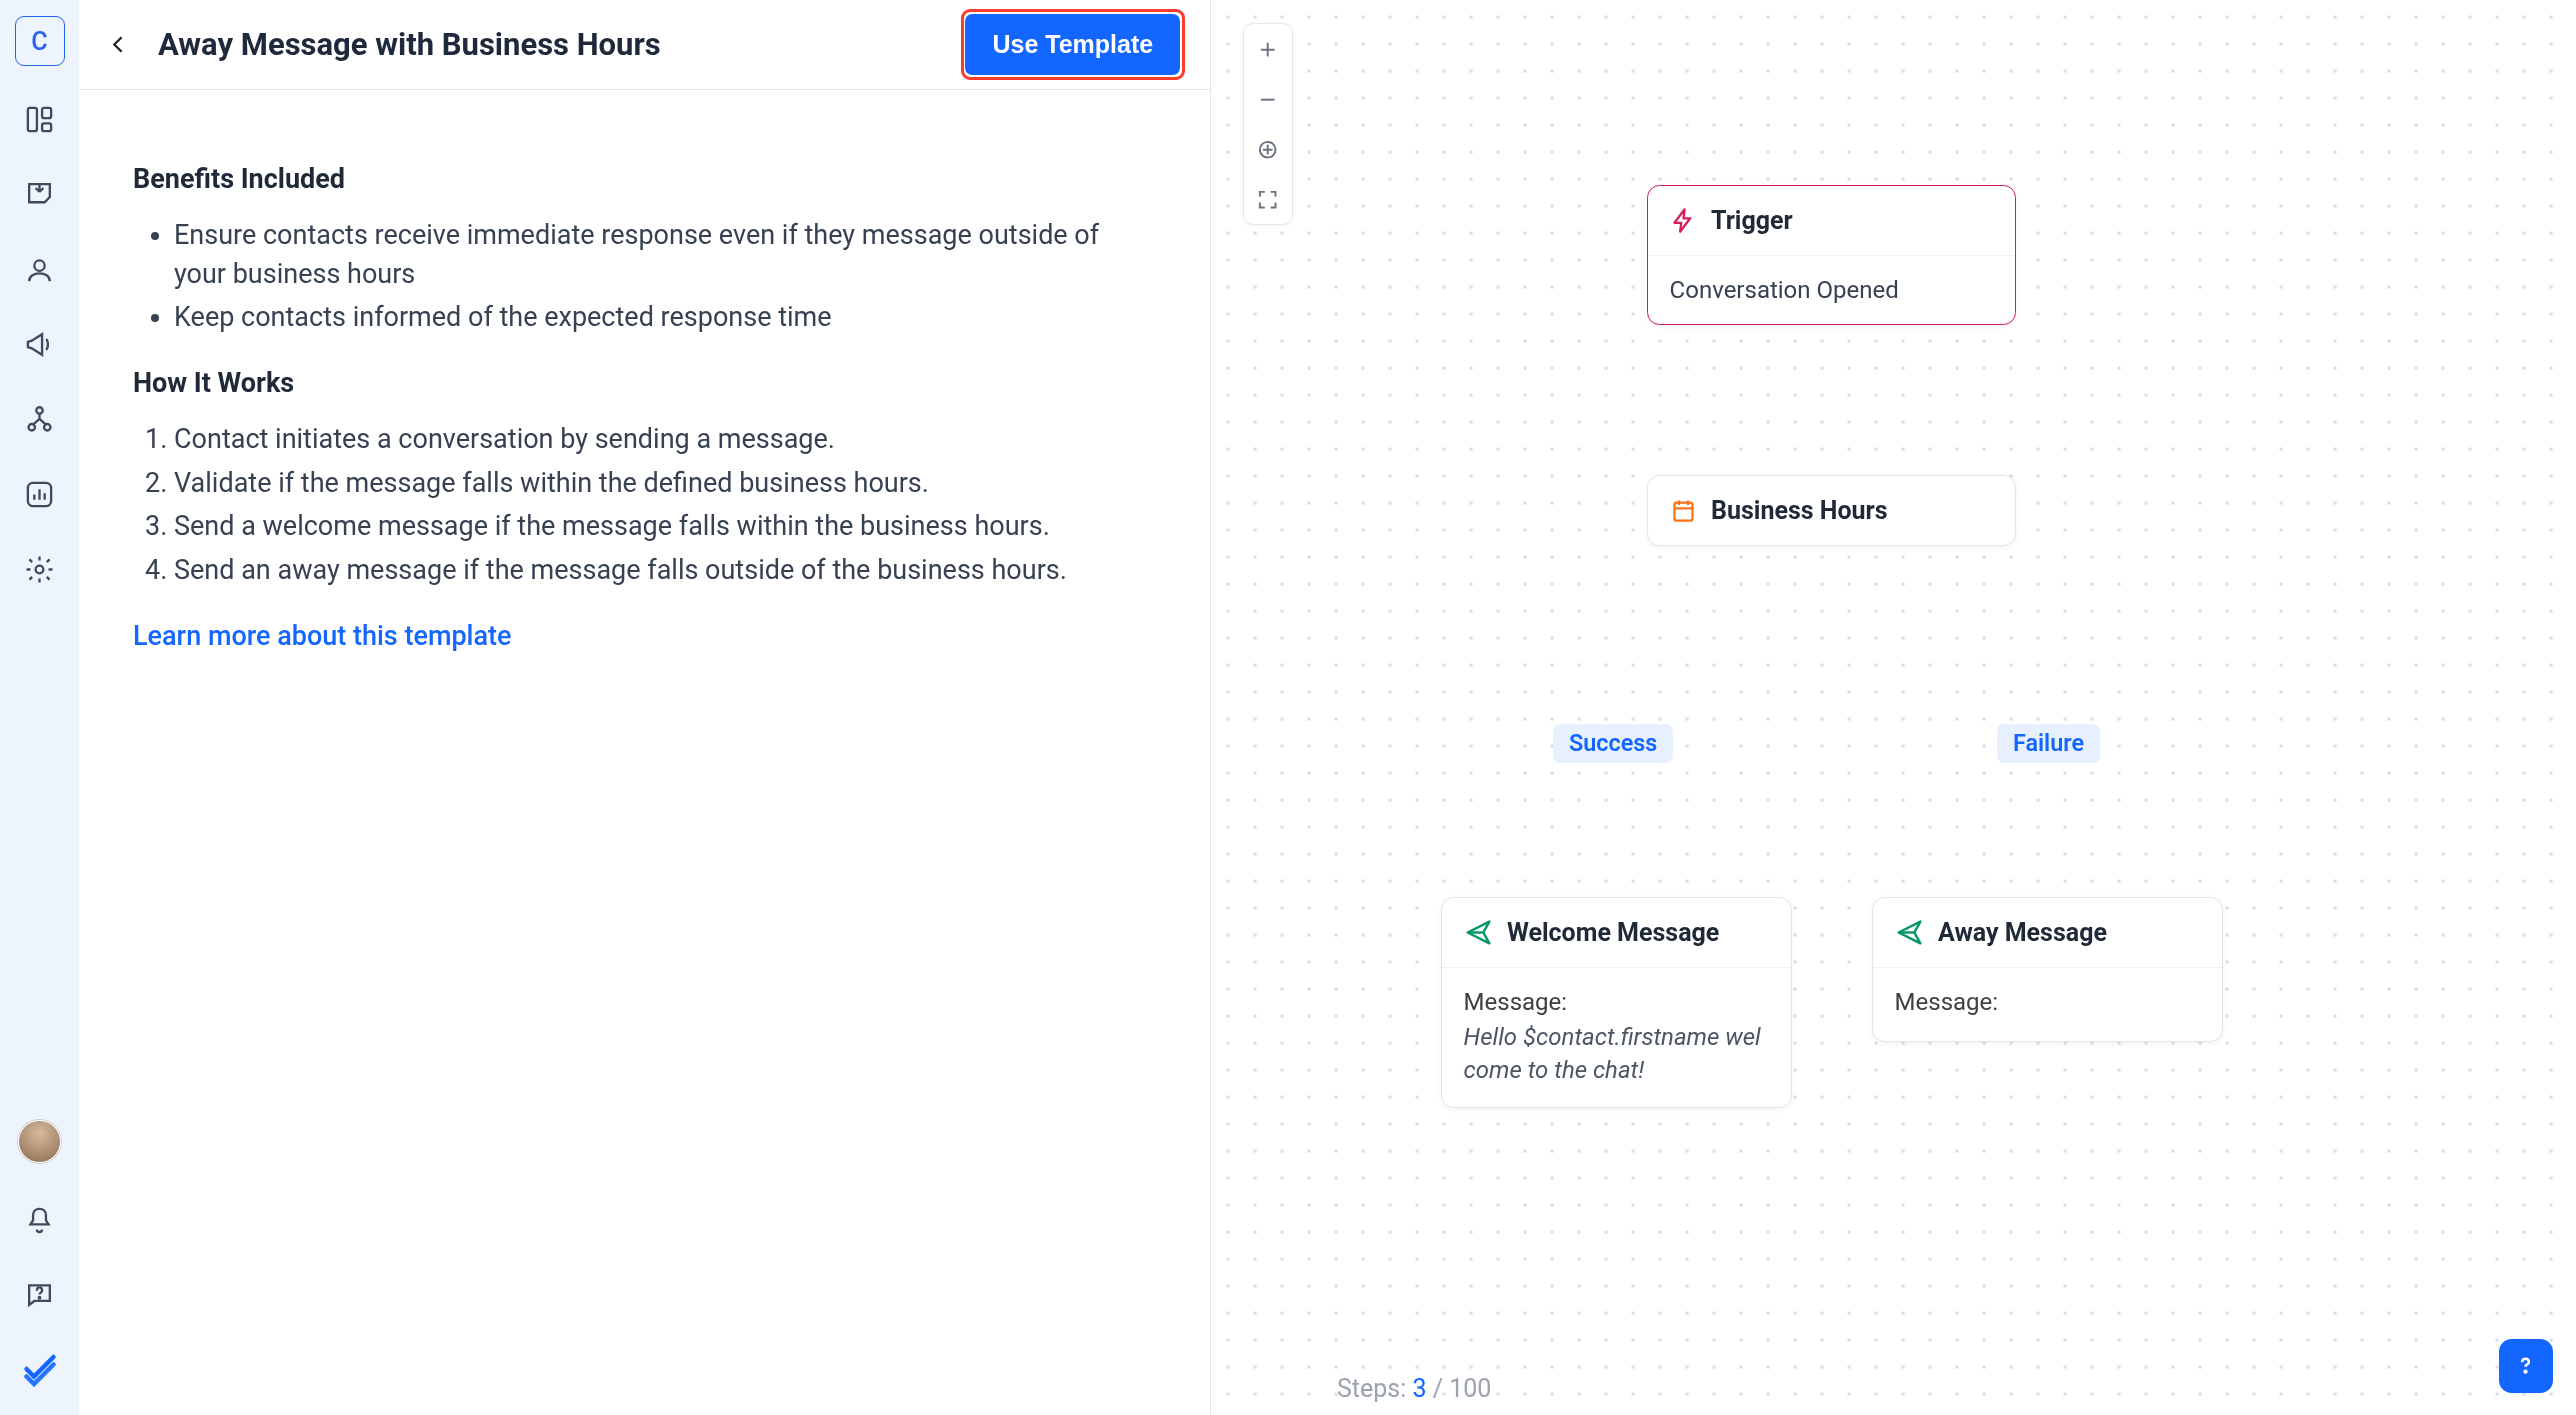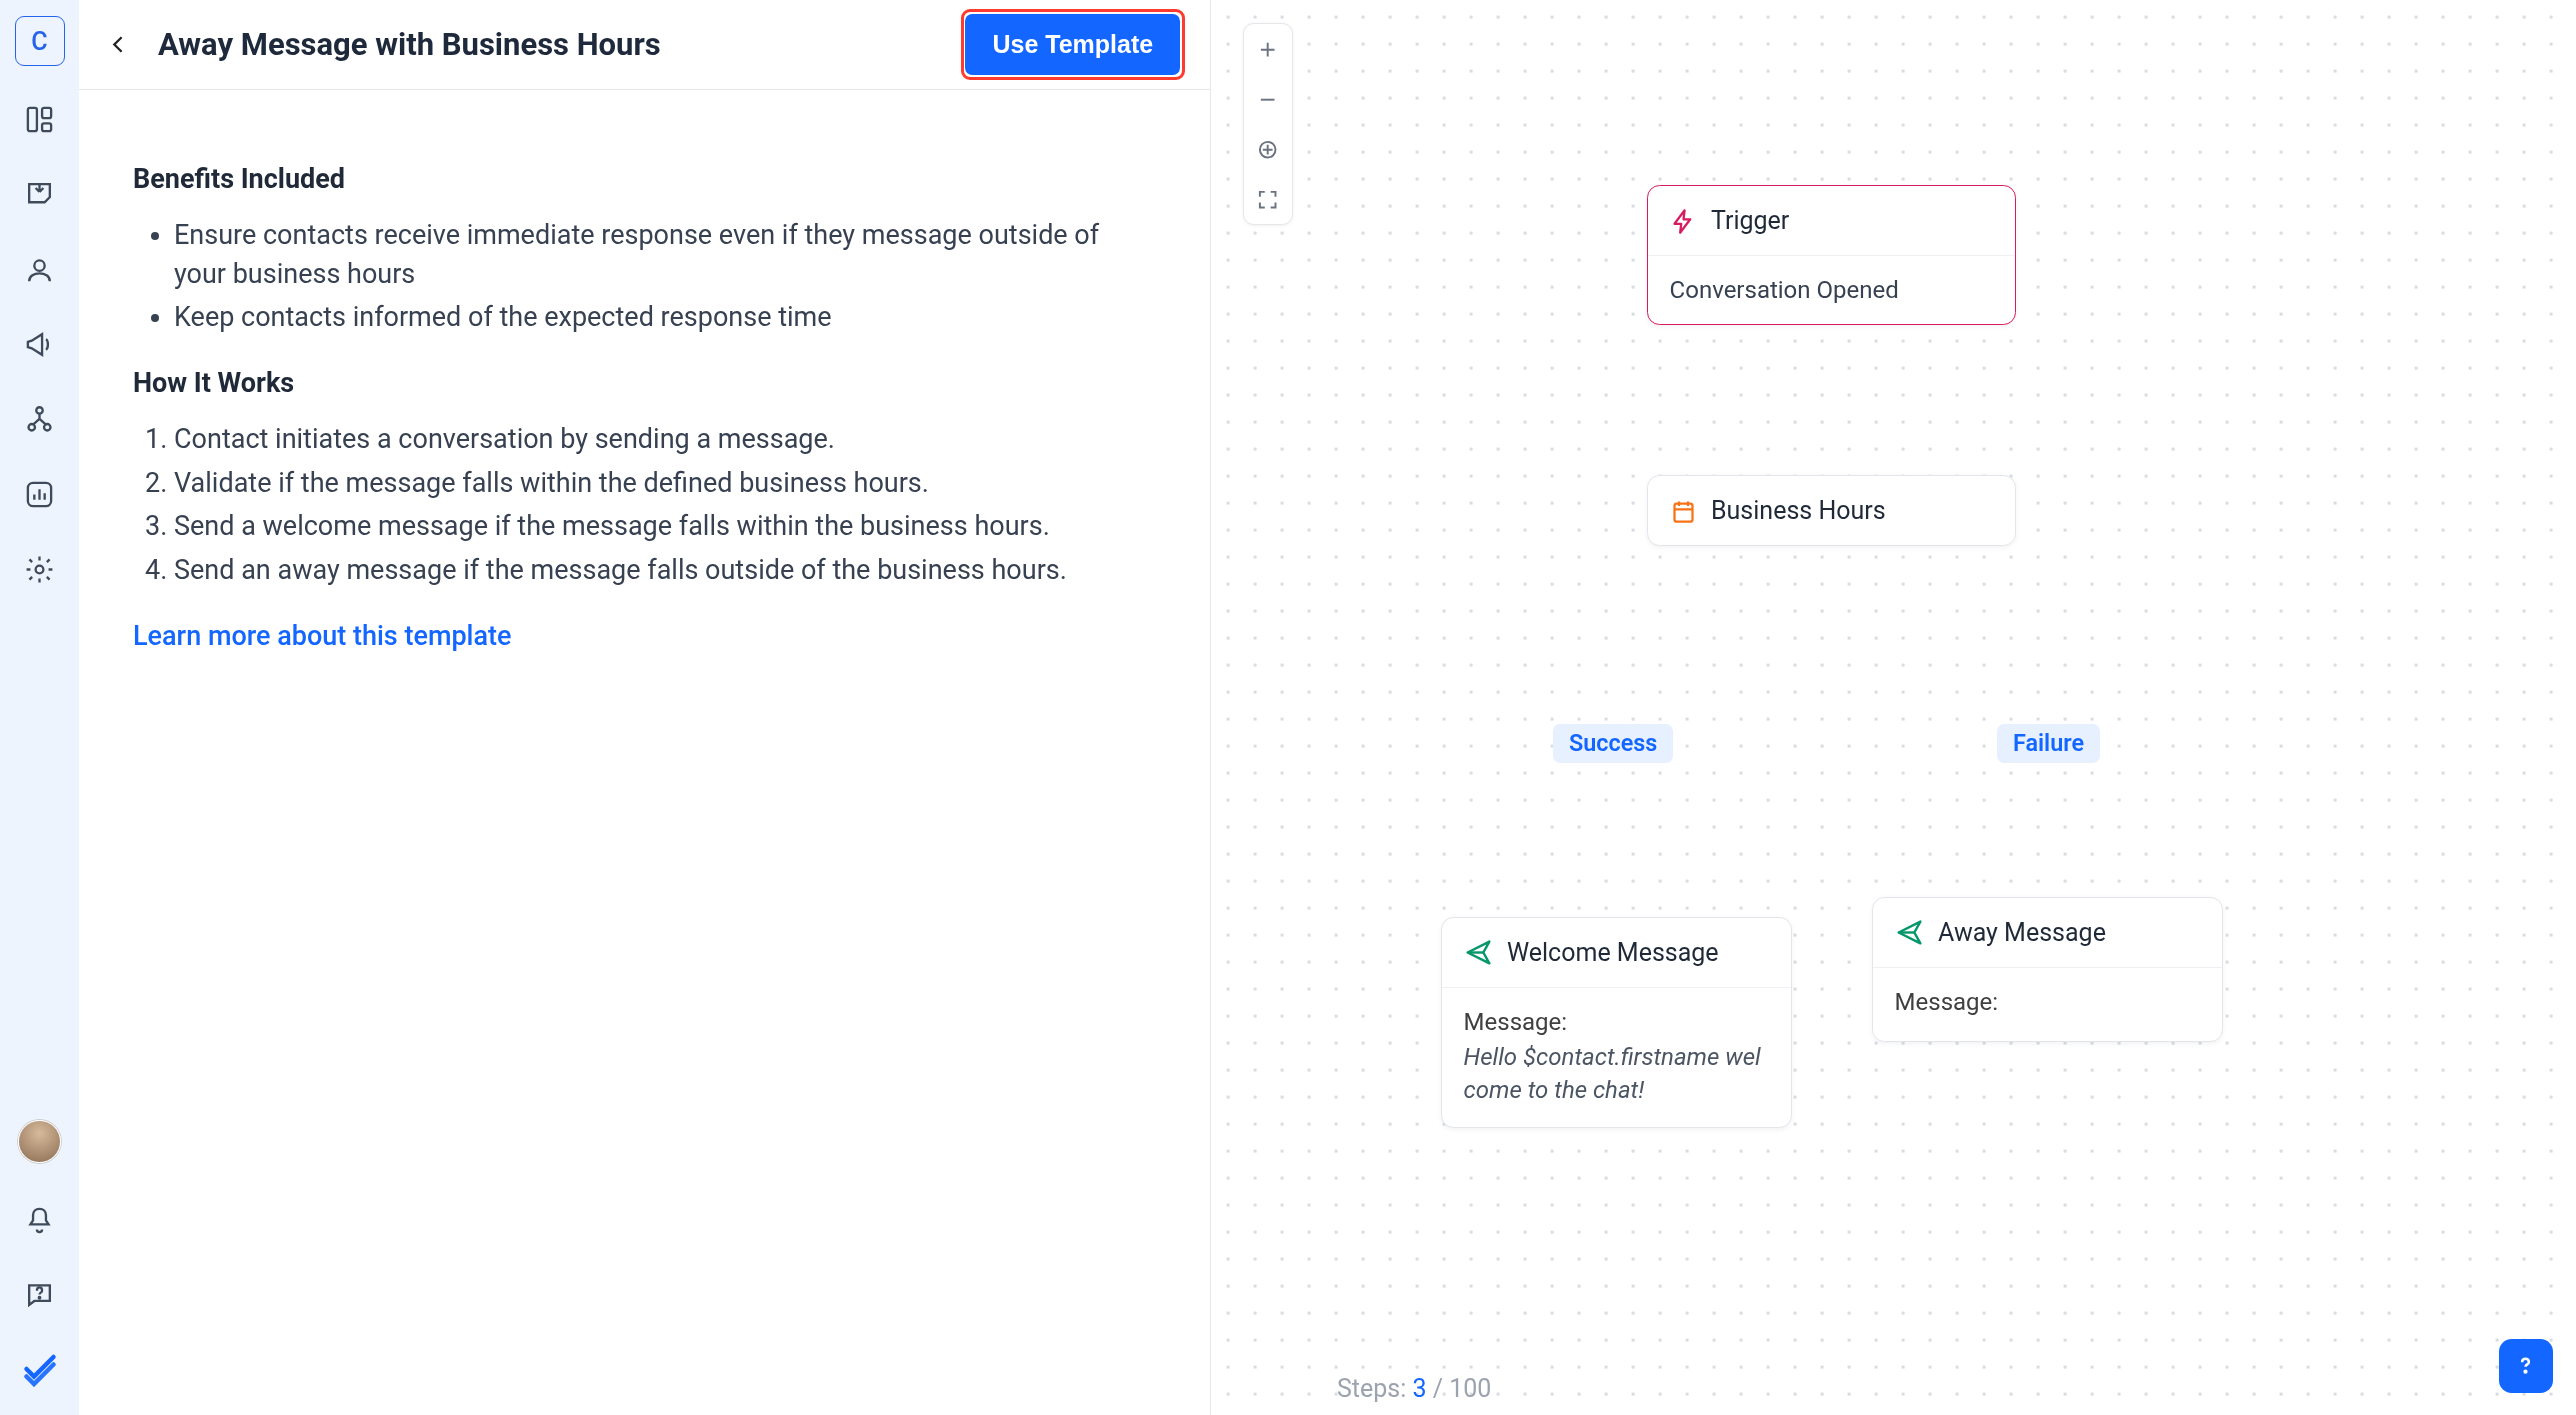--- a/index.html
+++ b/index.html
@@ -85,21 +85,21 @@
   .zoom-ctrl .zbtn svg { width:23.4px; height:23.4px; stroke:#6b7280; stroke-width:2; fill:none;}
   .steps-label { position:absolute; bottom:12.6px; left:126px; font-size:25px; color:#9ca3af; }
   .steps-label .cur { color:#1366ff; }
 
   
   .node {
     position:absolute; background:#fff; border:0.9px solid #e2e6eb; border-radius:12.6px;
     box-shadow:0 1.8px 5.4px rgba(0,0,0,0.05); width:369px;
   }
   .node.trigger-node { border:1.8px solid #d81b60; }
-  .node .node-head { display:flex; align-items:flex-end; gap:14.4px; padding:20px 21.6px; font-size:25px; font-weight:400; color:#1f2937; }
+  .node .node-head { display:flex; align-items:center; gap:14.4px; padding:20px 21.6px; font-size:25px; font-weight:700; color:#1f2937; }
   .node .node-body { border-top:0.9px solid #eef0f3; padding:20px 21.6px; font-size:24px; color:#374151; }
   .node .node-body .msg-label { font-weight:400; color:#404040; margin-bottom:5.4px; }
   .node .node-body .msg-text { font-style:italic; color:#4b5563; line-height:1.36; word-break:break-all; }
 
   .branch-label {
     position:absolute; background:#e7f0ff; color:#1366ff; font-size:23.4px; font-weight:600;
     padding:5.4px 16px; border-radius:7.2px;
   }
 
   .help-fab {
@@ -270,21 +270,21 @@
             <rect x="4" y="5" width="16" height="16" rx="2" stroke="#f97316" stroke-width="2" fill="none"></rect>
             <path d="M4 10h16M8 3v4M16 3v4" stroke="#f97316" stroke-width="2"></path>
           </svg>
         <span>Business Hours</span>
       </div>
     </div>
 
     <div class="branch-label" style="top:724px; left:342px;">Success</div>
     <div class="branch-label" style="top:724px; left:786px;">Failure</div>
 
-    <div class="node" style="top:897px; left:230px; width:351px;margin-top:20px;">
+    <div class="node" style="top:897px; left:230px; width:351px;">
       <div class="node-head">
         <svg width="29" height="29" viewBox="0 0 24 24">
             <path d="M3 12l18-9-5 9 5 9z" stroke="#059669" stroke-width="2" fill="none" stroke-linejoin="round"></path>
             <path d="M3 12h13" stroke="#059669" stroke-width="2"></path>
           </svg>
         <span>Welcome Message</span>
       </div>
       <div class="node-body">
         <div class="msg-label">Message:</div>
         <div class="msg-text">Hello $contact.firstname welcome to the chat!</div>

